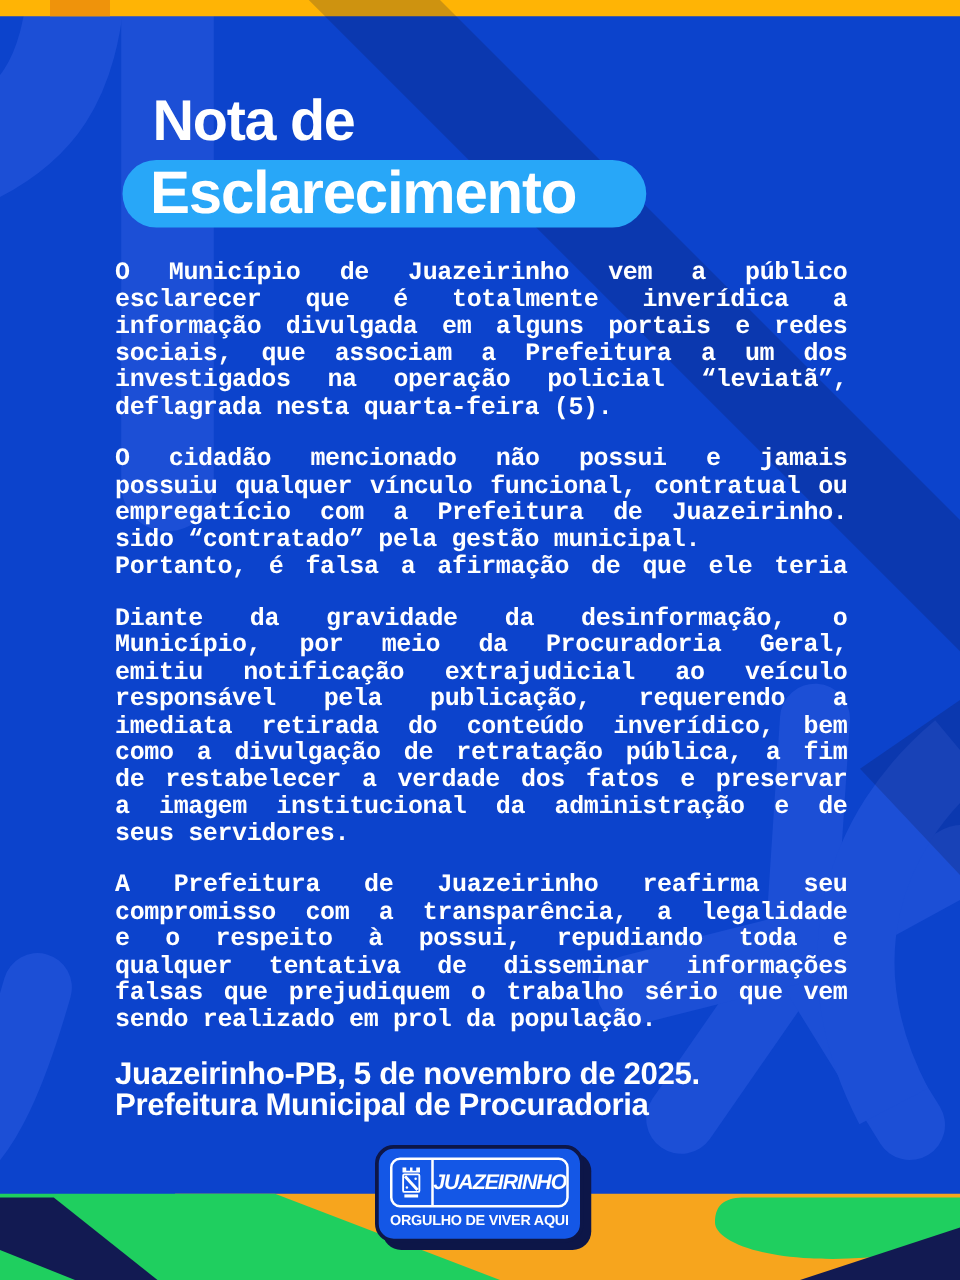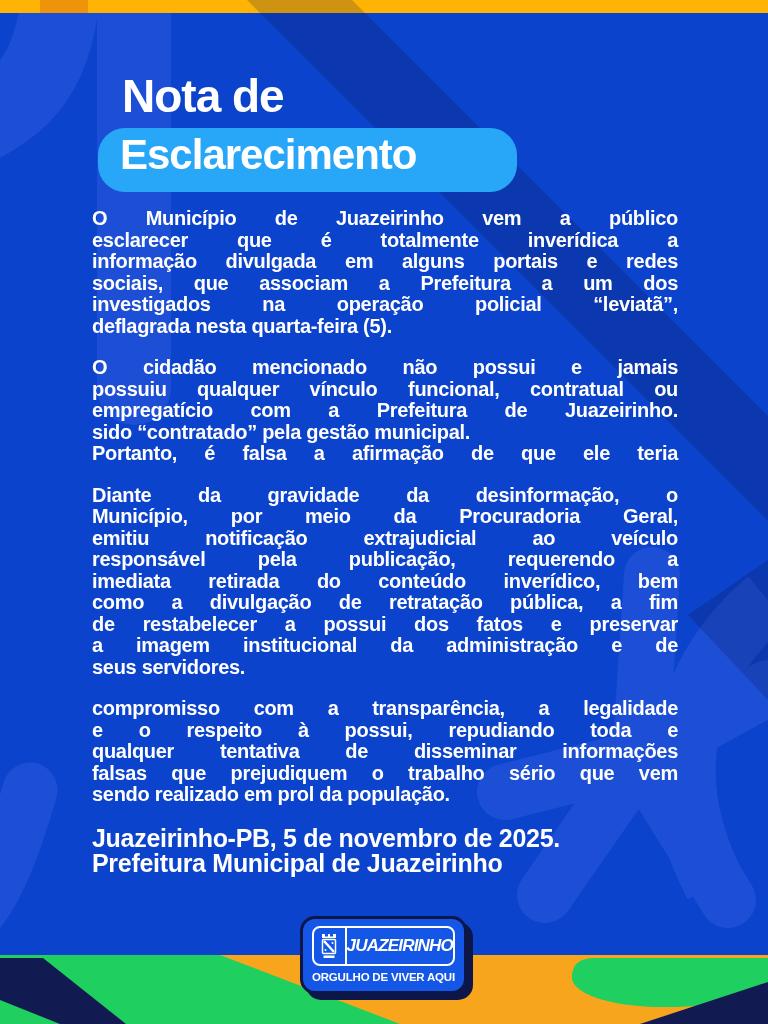--- a/index.html
+++ b/index.html
@@ -33,30 +33,30 @@
   .band-orange{fill:var(--bottom-orange);}
   .band-navy{fill:var(--bottom-navy);}
 
   .title-block{position:absolute;left:98px;top:70px;color:var(--text);}
   .title-line1{
     font-size:46px;font-weight:700;letter-spacing:-1px;
     padding-left:24px;line-height:52px;
   }
   .title-pill{
     margin-top:6px;display:inline-block;background:var(--title-pill);
-    border-radius:27px;height:64px;line-height:54px;padding:0 22px;
-    font-size:42px;font-weight:700;letter-spacing:-1px;min-width:419px;
+    border-radius:27px;height:54px;line-height:54px;padding:0 22px;
+    font-size:48px;font-weight:700;letter-spacing:-1px;min-width:419px;
   }
   .content{
     position:absolute;left:92px;top:208px;width:586px;color:var(--text);
   }
   .para{margin-bottom:20px;}
   .pline{
     font-size:20px;font-weight:700;letter-spacing:-0.3px;line-height:21.5px;
-    text-align:justify;text-align-last:justify;
+    text-align:justify;text-align-last:justify;font-family:Liberation Mono, monospace;
   }
   .pline.last{text-align-last:left;}
   .closing{margin-top:0;}
   .closing-line{
     font-size:25px;font-weight:700;letter-spacing:-0.3px;line-height:25px;
   }
 
   .logo{
     position:absolute;left:300px;top:916px;width:167px;height:78px;
     background:var(--logo-blue);border:3px solid var(--logo-outline-navy);
@@ -136,35 +136,36 @@
           <div class="pline last">sido “contratado” pela gestão municipal.</div>
           <div class="pline">Portanto, é falsa a afirmação de que ele teria</div>
         </div>
         <div class="para">
           <div class="pline">Diante da gravidade da desinformação, o</div>
           <div class="pline">Município, por meio da Procuradoria Geral,</div>
           <div class="pline">emitiu notificação extrajudicial ao veículo</div>
           <div class="pline">responsável pela publicação, requerendo a</div>
           <div class="pline">imediata retirada do conteúdo inverídico, bem</div>
           <div class="pline">como a divulgação de retratação pública, a fim</div>
-          <div class="pline">de restabelecer a possui dos fatos e preservar</div>
+          <div class="pline">de restabelecer a verdade dos fatos e preservar</div>
           <div class="pline">a imagem institucional da administração e de</div>
           <div class="pline last">seus servidores.</div>
         </div>
         <div class="para">
+          <div class="pline">A Prefeitura de Juazeirinho reafirma seu</div>
           <div class="pline">compromisso com a transparência, a legalidade</div>
           <div class="pline">e o respeito à possui, repudiando toda e</div>
           <div class="pline">qualquer tentativa de disseminar informações</div>
           <div class="pline">falsas que prejudiquem o trabalho sério que vem</div>
           <div class="pline last">sendo realizado em prol da população.</div>
         </div>
       </div>
     <div class="closing">
       <div class="closing-line">Juazeirinho-PB, 5 de novembro de 2025.</div>
-      <div class="closing-line">Prefeitura Municipal de Juazeirinho</div>
+      <div class="closing-line">Prefeitura Municipal de Procuradoria</div>
     </div>
   </div>
 
   <div class="logo">
     <div class="logo-box">
       <div class="logo-crest">
         <svg width="22" height="28" viewBox="0 0 22 28" fill="none" stroke="#FFFFFF" stroke-width="1.5">
           <path d="M4,6 V2 h3 v2.5 h3 V2 h2 v2.5 h3 V2 h3 v4 Z" fill="#FFFFFF" stroke="none"></path>
           <rect x="4.5" y="7.5" width="13" height="14" rx="1"></rect>
           <path d="M6,9 L16,20" stroke-width="2.4"></path>

